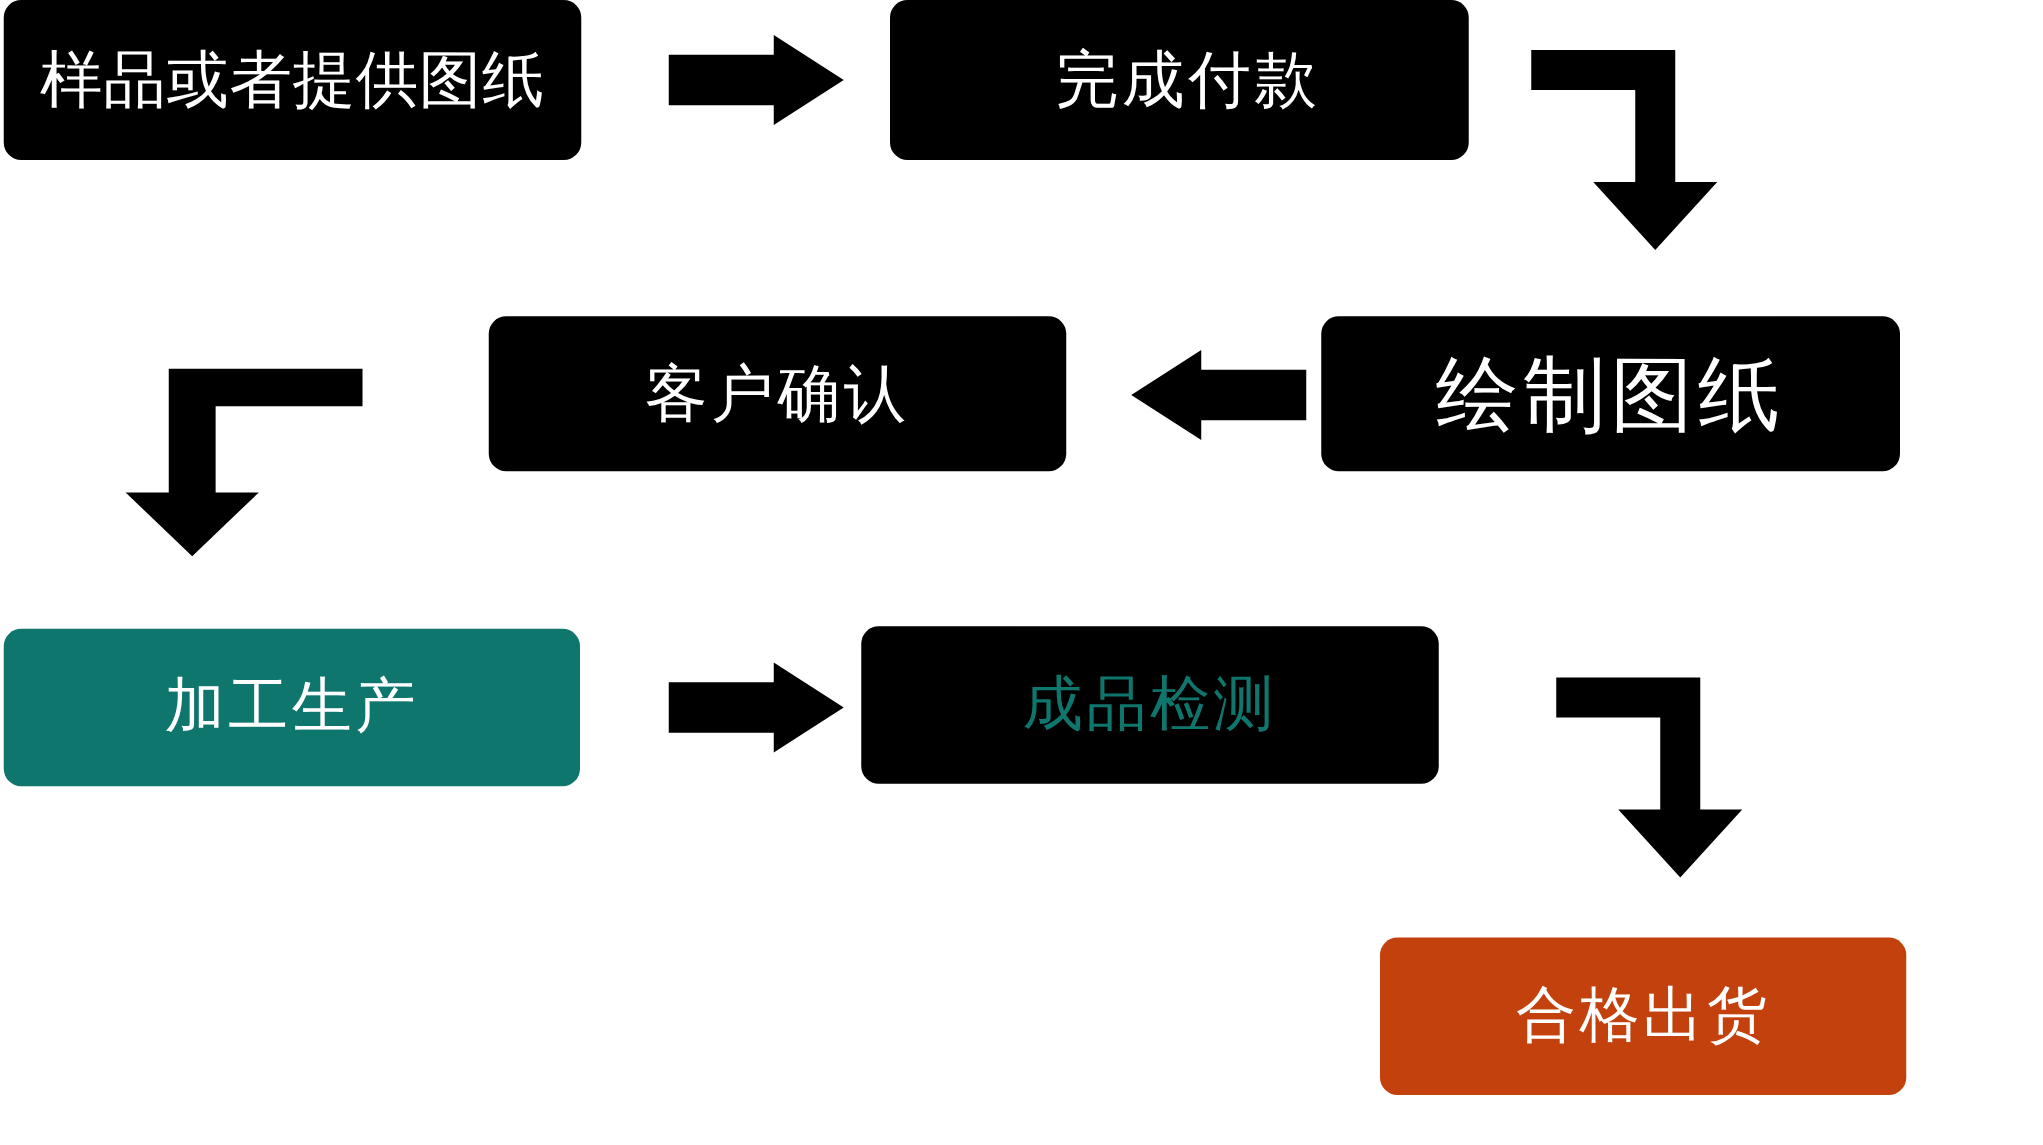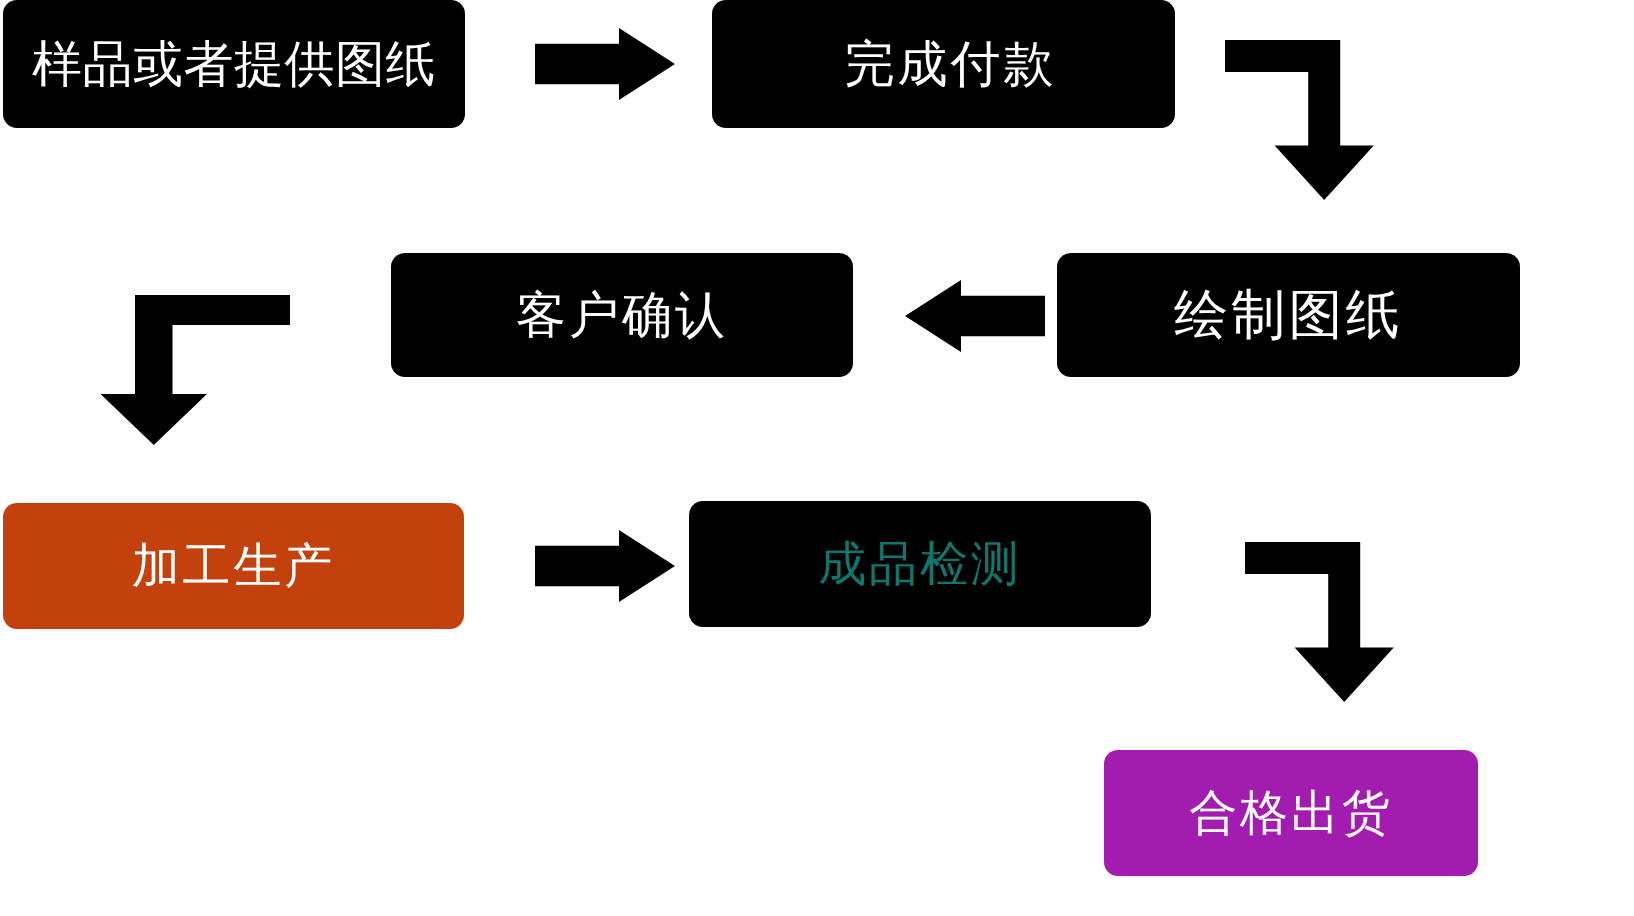--- a/index.html
+++ b/index.html
@@ -47,32 +47,32 @@
 <body>
 
 <div id="canvas">
     <div class="node wide" style="left: 3px; top: 0px; width: 462px; height: 128px; background: rgb(0, 0, 0); color: rgb(255, 255, 255);">
       <span class="node-label" style="font-size: 50px;">样品或者提供图纸</span>
     </div>
     <div class="node" style="left: 712px; top: 0px; width: 463px; height: 128px; background: rgb(0, 0, 0); color: rgb(255, 255, 255); padding-left: 14px;">
       <span class="node-label" style="font-size: 50px;">完成付款</span>
     </div>
     <div class="node" style="left: 1057px; top: 253px; width: 463px; height: 124px; background: rgb(0, 0, 0); color: rgb(255, 255, 255);">
-      <span class="node-label" style="font-size: 54px;">绘制图纸</span>
+      <span class="node-label" style="font-size: 66px;">绘制图纸</span>
     </div>
     <div class="node" style="left: 391px; top: 253px; width: 462px; height: 124px; background: rgb(0, 0, 0); color: rgb(255, 255, 255);">
       <span class="node-label" style="font-size: 50px; font-family: Liberation Serif, serif;">客户确认</span>
     </div>
-    <div class="node" style="left: 3px; top: 503px; width: 461px; height: 126px; background: #c2410c; color: rgb(255, 255, 255);">
+    <div class="node" style="left: 3px; top: 503px; width: 461px; height: 126px; background: #0f766e; color: rgb(255, 255, 255);">
       <span class="node-label" style="font-size: 48px;">加工生产</span>
     </div>
     <div class="node" style="left: 689px; top: 501px; width: 462px; height: 126px; background: rgb(0, 0, 0); color: #0f766e;">
       <span class="node-label" style="font-size: 48px;">成品检测</span>
     </div>
-    <div class="node" style="left: 1104px; top: 750px; width: 374px; height: 126px; background: #a21caf; color: rgb(255, 255, 255);">
+    <div class="node" style="left: 1104px; top: 750px; width: 421px; height: 126px; background: #c2410c; color: rgb(255, 255, 255);">
       <span class="node-label" style="font-size: 48px;">合格出货</span>
     </div>
     <div class="connector" style="left: 535px; top: 28px; width: 140px; height: 72px;">
       <svg width="140" height="72" viewBox="0 0 140 72">
         <polygon points="0,15.84 84,15.84 84,0 140,36 84,72 84,56.160000000000004 0,56.160000000000004" fill="#000000"></polygon>
       </svg>
     </div>
     <div class="connector" style="left: 1225px; top: 40px; width: 160px; height: 160px;">
       <svg width="160" height="160" viewBox="0 0 160 160">
         <polygon points="0,0 115.19999999999999,0 115.19999999999999,105.60000000000001 148.79999999999998,105.60000000000001 99.19999999999999,160 49.59999999999999,105.60000000000001 83.19999999999999,105.60000000000001 83.19999999999999,32 0,32" fill="#000000"></polygon>

